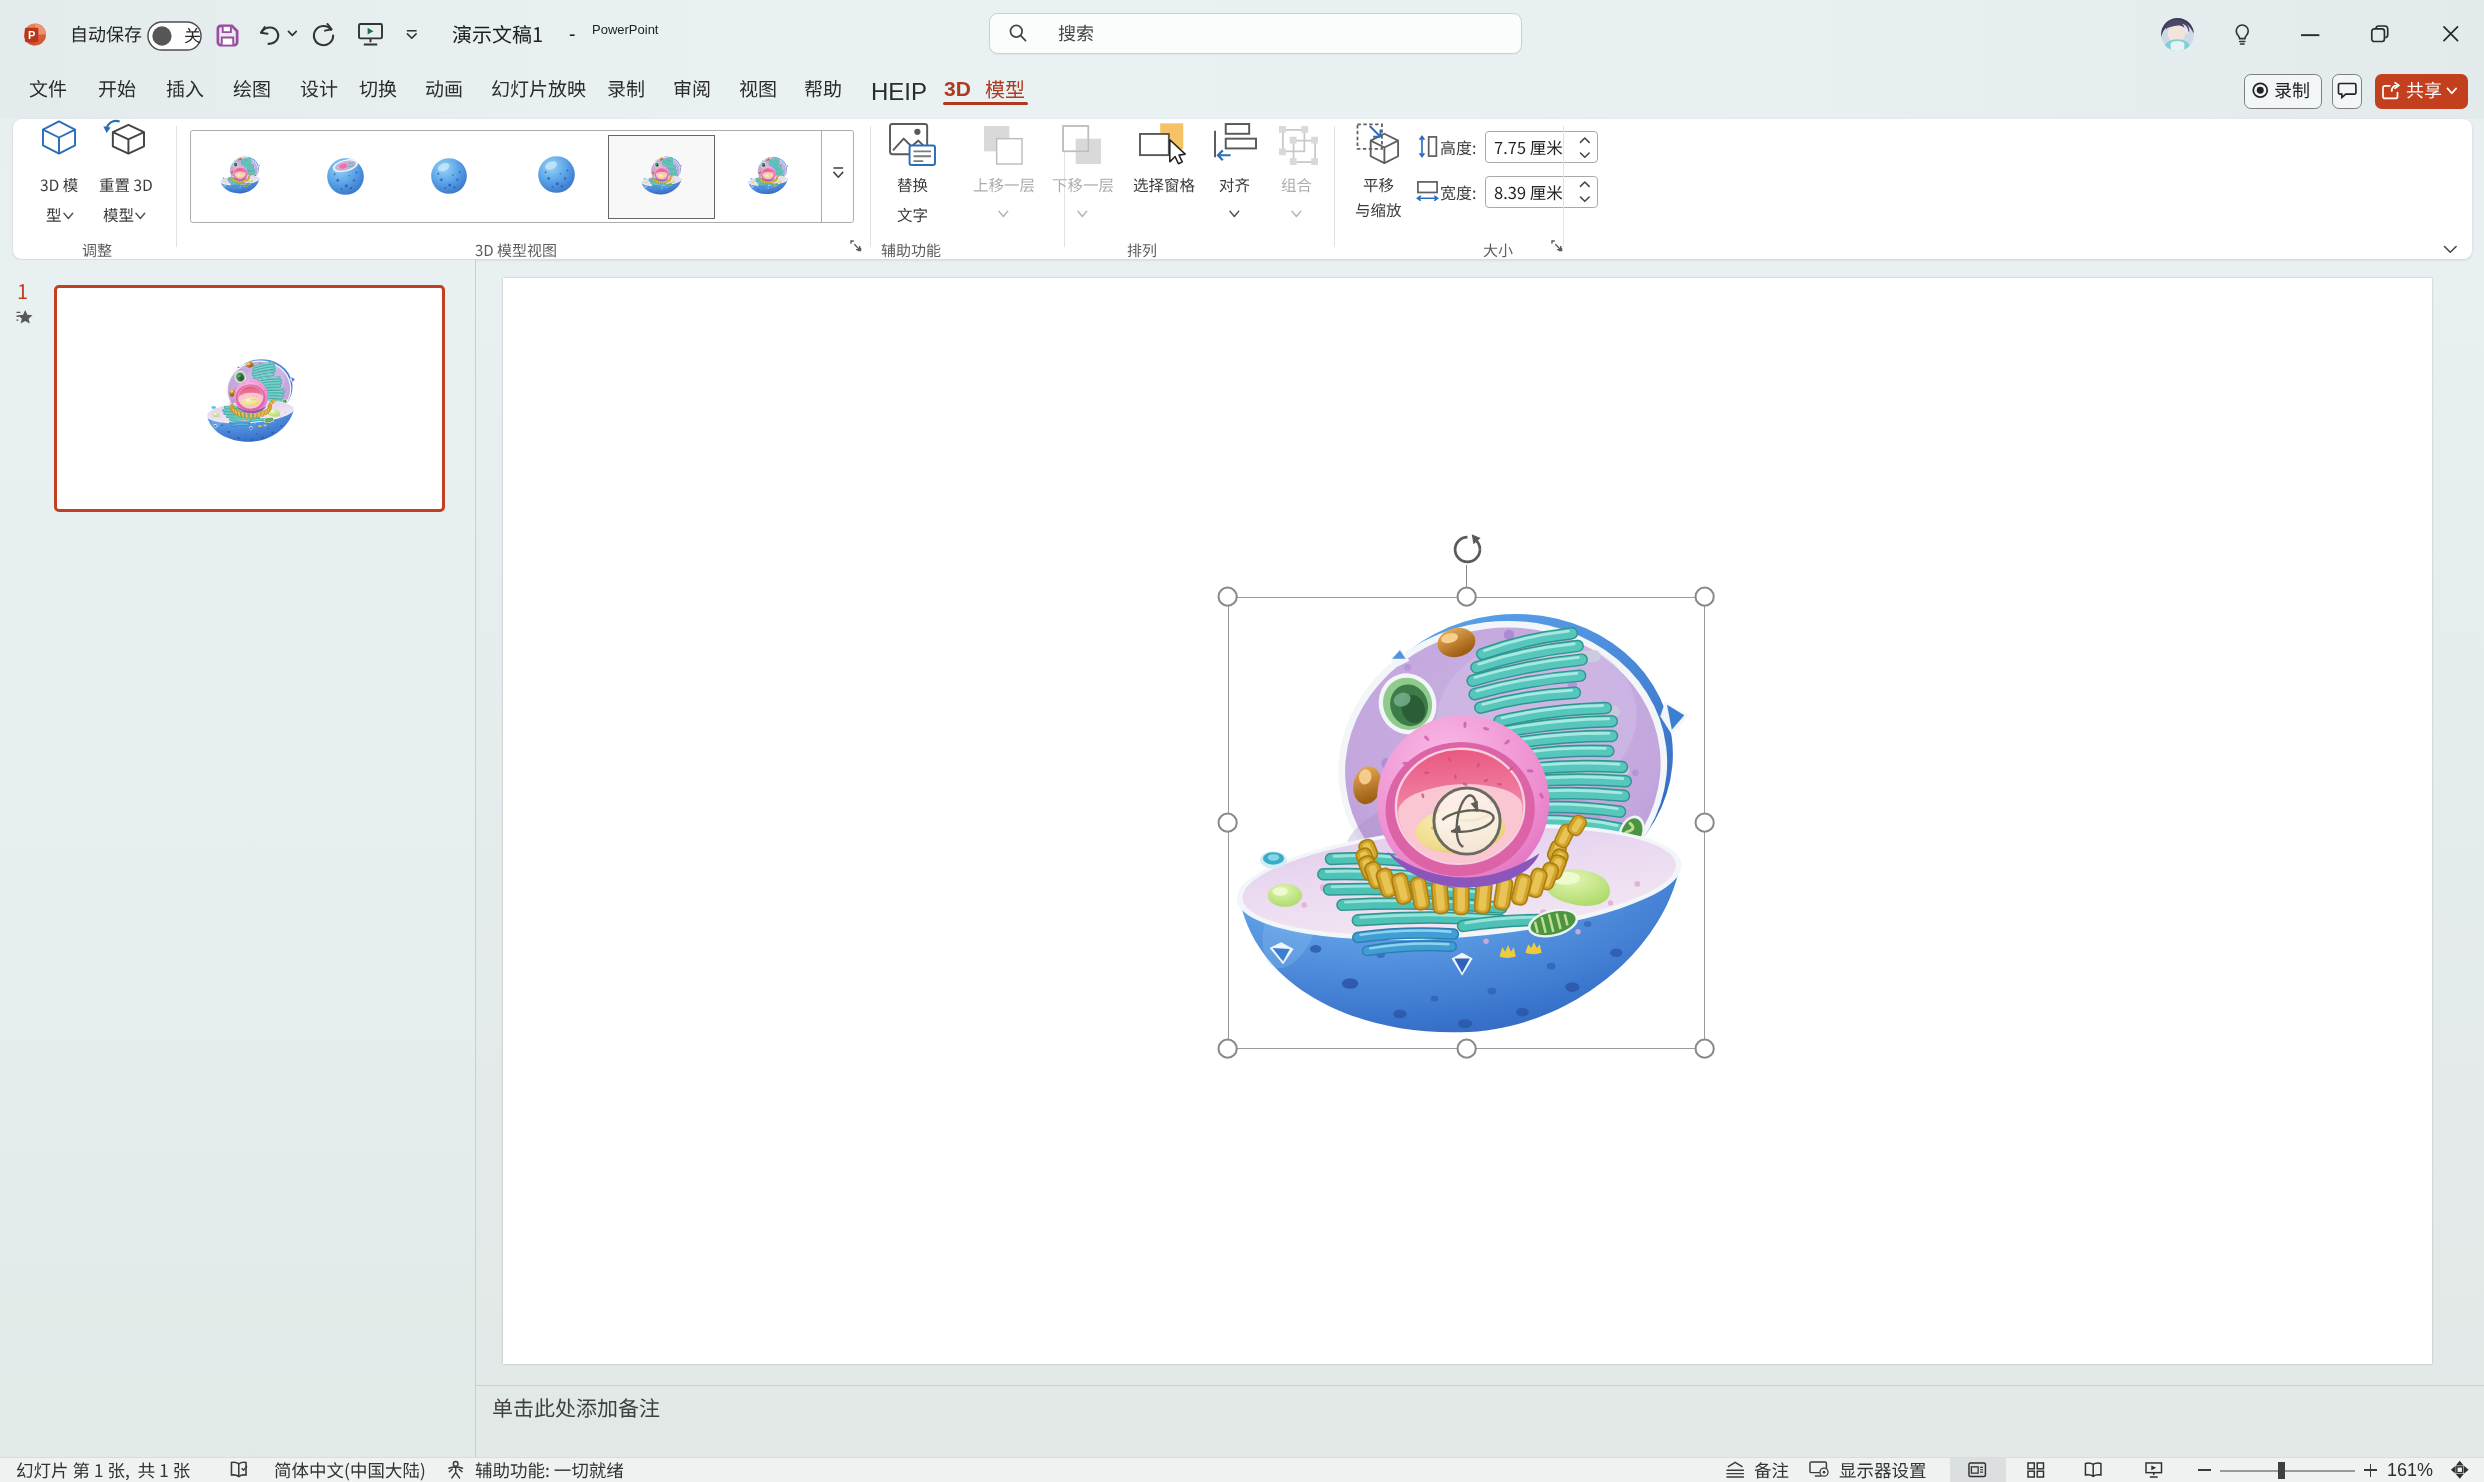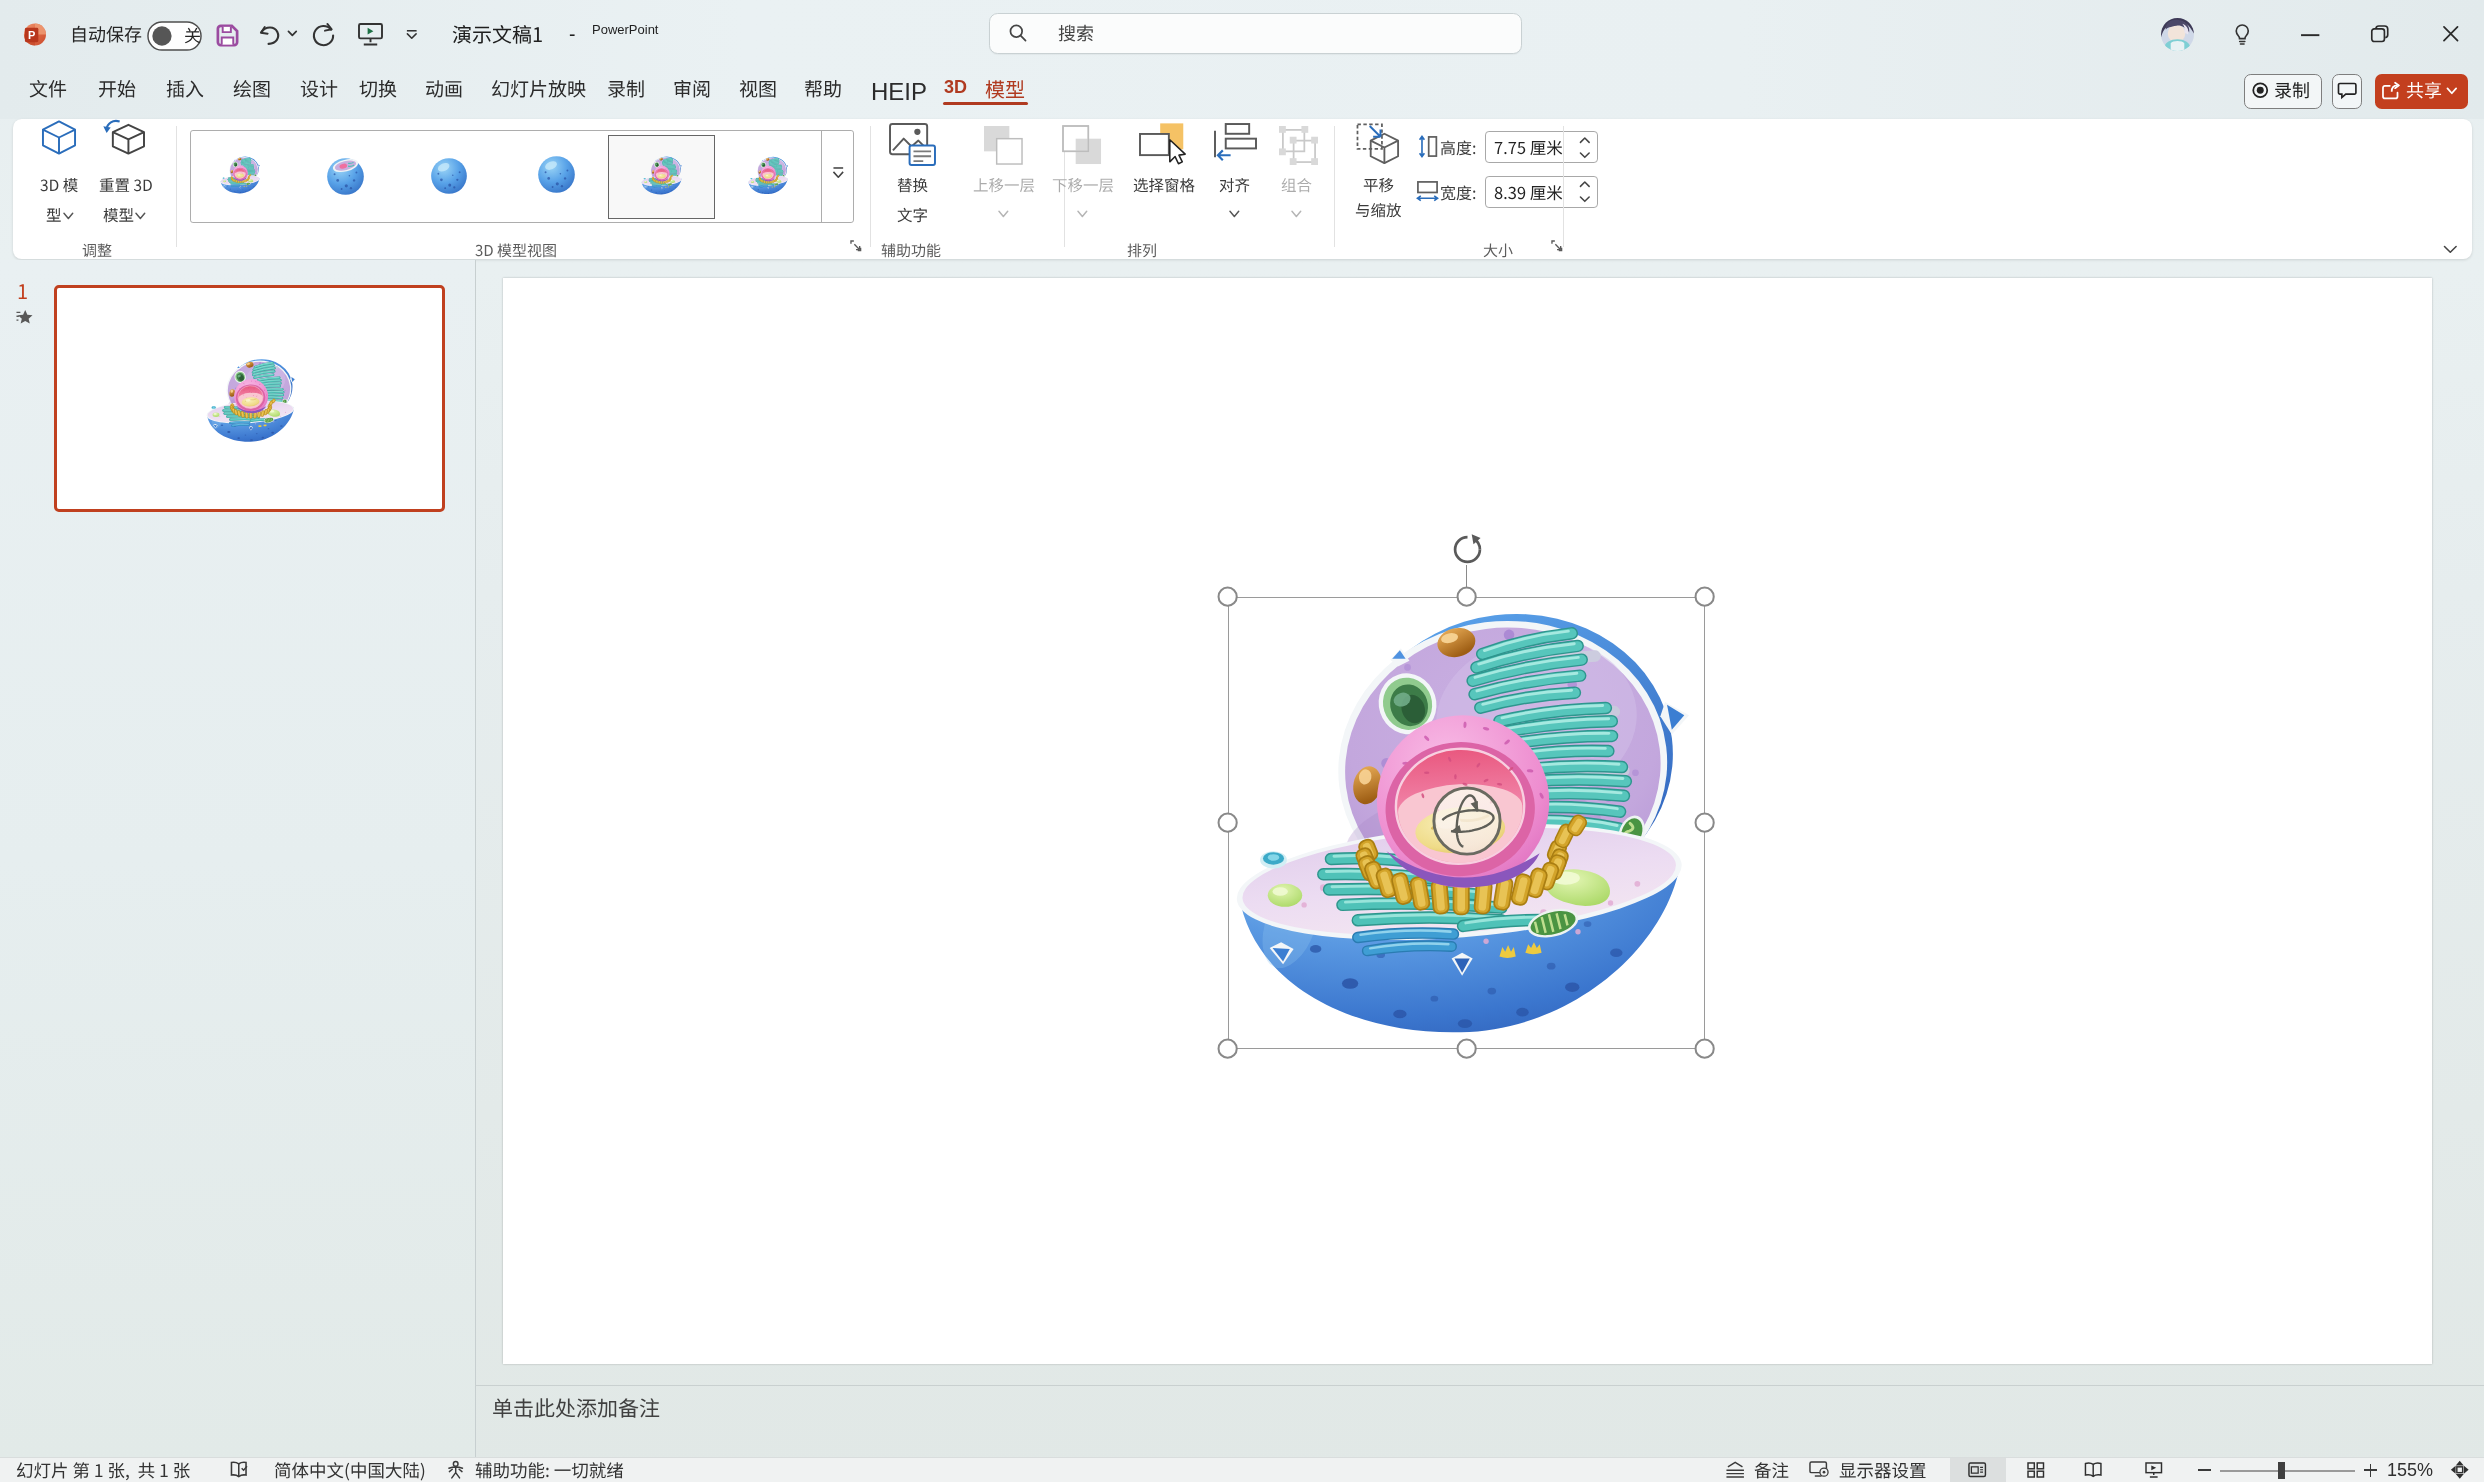--- a/index.html
+++ b/index.html
@@ -192,21 +192,21 @@
       <path transform="translate(1000)" d="M375 279C455 262 557 227 613 199L644 250C588 276 487 309 407 325ZM275 152C413 135 586 95 682 61L715 117C618 149 445 188 310 203ZM84 796V-80H156V-38H842V-80H917V796ZM156 29V728H842V29ZM414 708C364 626 278 548 192 497C208 487 234 464 245 452C275 472 306 496 337 523C367 491 404 461 444 434C359 394 263 364 174 346C187 332 203 303 210 285C308 308 413 345 508 396C591 351 686 317 781 296C790 314 809 340 823 353C735 369 647 396 569 432C644 481 707 538 749 606L706 631L695 628H436C451 647 465 666 477 686ZM378 563 385 570H644C608 531 560 496 506 465C455 494 411 527 378 563Z"></path>
     </g>
   </svg>
 <svg class="tp" style="left:804px;top:96px" width="1" height="1" viewBox="0 0 1 1">
     <g transform="scale(0.019000,-0.019000)" fill="#2b2b2b">
       <path transform="translate(0)" d="M274 840V761H66V700H274V627H87V568H274V544C274 528 272 510 266 490H50V429H237C206 384 154 340 69 311C86 297 110 273 122 257C231 300 291 366 322 429H540V490H344C348 510 350 528 350 544V568H513V627H350V700H534V761H350V840ZM584 798V303H656V733H827C800 690 767 640 734 596C822 547 855 502 855 466C855 445 848 431 830 423C818 419 803 416 788 415C759 413 723 414 680 418C692 401 702 374 704 355C743 351 786 352 820 355C840 357 863 363 880 371C913 389 930 417 929 461C929 506 900 554 814 607C856 657 900 718 938 770L886 801L873 798ZM150 262V-26H226V194H458V-78H536V194H789V58C789 45 785 41 768 40C752 40 693 40 629 41C639 23 651 -4 655 -24C739 -24 792 -24 824 -13C856 -2 866 19 866 56V262H536V341H458V262Z"></path>
       <path transform="translate(1000)" d="M633 840C633 763 633 686 631 613H466V542H628C614 300 563 93 371 -26C389 -39 414 -64 426 -82C630 52 685 279 700 542H856C847 176 837 42 811 11C802 -1 791 -4 773 -4C752 -4 700 -3 643 1C656 -19 664 -50 666 -71C719 -74 773 -75 804 -72C836 -69 857 -60 876 -33C909 10 919 153 929 576C929 585 929 613 929 613H703C706 687 706 763 706 840ZM34 95 48 18C168 46 336 85 494 122L488 190L433 178V791H106V109ZM174 123V295H362V162ZM174 509H362V362H174ZM174 576V723H362V576Z"></path>
     </g>
   </svg>
 <div class="abs" style="left:871px;top:78px;width:58px;height:25px;font-size:24px;color:#2b2b2b">HEIP</div>
-<div class="abs" style="left:944px;top:77px;width:35px;height:25px;font-size:18px;font-weight:bold;color:#b03a20">3D</div>
+<div class="abs" style="left:944px;top:77px;width:35px;height:25px;font-size:21px;font-weight:bold;color:#b03a20">3D</div>
 <svg class="tp" style="left:985px;top:97px" width="1" height="1" viewBox="0 0 1 1">
     <g transform="scale(0.020000,-0.020000)" fill="#b03a20">
       <path transform="translate(0)" d="M472 417H820V345H472ZM472 542H820V472H472ZM732 840V757H578V840H507V757H360V693H507V618H578V693H732V618H805V693H945V757H805V840ZM402 599V289H606C602 259 598 232 591 206H340V142H569C531 65 459 12 312 -20C326 -35 345 -63 352 -80C526 -38 607 34 647 140C697 30 790 -45 920 -80C930 -61 950 -33 966 -18C853 6 767 61 719 142H943V206H666C671 232 676 260 679 289H893V599ZM175 840V647H50V577H175V576C148 440 90 281 32 197C45 179 63 146 72 124C110 183 146 274 175 372V-79H247V436C274 383 305 319 318 286L366 340C349 371 273 496 247 535V577H350V647H247V840Z"></path>
       <path transform="translate(1000)" d="M635 783V448H704V783ZM822 834V387C822 374 818 370 802 369C787 368 737 368 680 370C691 350 701 321 705 301C776 301 825 302 855 314C885 325 893 344 893 386V834ZM388 733V595H264V601V733ZM67 595V528H189C178 461 145 393 59 340C73 330 98 302 108 288C210 351 248 441 259 528H388V313H459V528H573V595H459V733H552V799H100V733H195V602V595ZM467 332V221H151V152H467V25H47V-45H952V25H544V152H848V221H544V332Z"></path>
     </g>
   </svg>
 <div class="abs" style="left:943px;top:102px;width:85px;height:3.4px;background:#b03a20;border-radius:1.9px"></div>
 <div class="abs" style="left:2244px;top:74px;width:78px;height:35px;border:1.5px solid #7e7e7e;border-radius:6.8px;background:rgba(255,255,255,0.55)"></div>
 <svg class="ic" style="left:2252px;top:82px" width="16.5" height="16.5" viewBox="0 0 17 17">
     <circle cx="8.5" cy="8.5" r="7.2" fill="none" stroke="#222" stroke-width="1.8"></circle>
@@ -1136,19 +1136,19 @@
 <svg class="ic" style="left:2145px;top:1462px" width="17.5" height="15.5" viewBox="0 0 18 16">
     <rect x="1" y="1" width="16" height="10" fill="none" stroke="#2f2f2f" stroke-width="1.5"></rect>
     <path d="M6.5 3.5 L11.5 6 L6.5 8.5 Z" fill="#2f2f2f"></path>
     <path d="M9 11 v2.5 M5 15.5 h8" stroke="#2f2f2f" stroke-width="1.5"></path>
   </svg>
 <div class="abs" style="left:2198px;top:1469px;width:12.6px;height:1.9px;background:#3a3a3a"></div>
 <div class="abs" style="left:2220px;top:1470px;width:135px;height:1.6px;background:#9a9a9a"></div>
 <div class="abs" style="left:2278px;top:1462px;width:6.8px;height:16.5px;background:#3f3f3f"></div>
 <div class="abs" style="left:2364px;top:1469px;width:12.6px;height:1.9px;background:#3a3a3a"></div>
 <div class="abs" style="left:2369px;top:1464px;width:1.9px;height:12.6px;background:#3a3a3a;margin-left:0.5px"></div>
-<div class="abs" style="left:2387px;top:1460px;width:60px;height:19.4px;font-size:18px;color:#2f2f2f">155%</div>
+<div class="abs" style="left:2387px;top:1460px;width:60px;height:19.4px;font-size:18px;color:#2f2f2f">161%</div>
 <svg class="ic" style="left:2451px;top:1461px" width="17.5" height="17.5" viewBox="0 0 18 18">
     <g fill="none" stroke="#2f2f2f" stroke-width="1.5">
       <path d="M9 1 L11.5 4 H6.5 Z M9 17 L6.5 14 H11.5 Z M1 9 L4 6.5 V11.5 Z M17 9 L14 11.5 V6.5 Z" fill="#2f2f2f"></path>
       <rect x="6" y="6" width="6" height="6"></rect>
     </g>
   </svg>
 
 </body></html>

